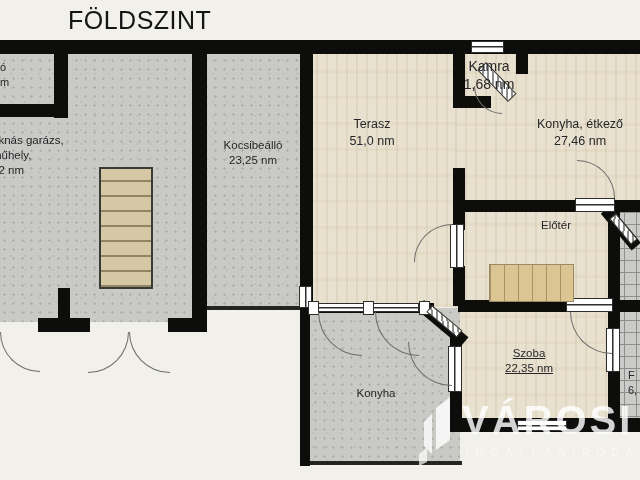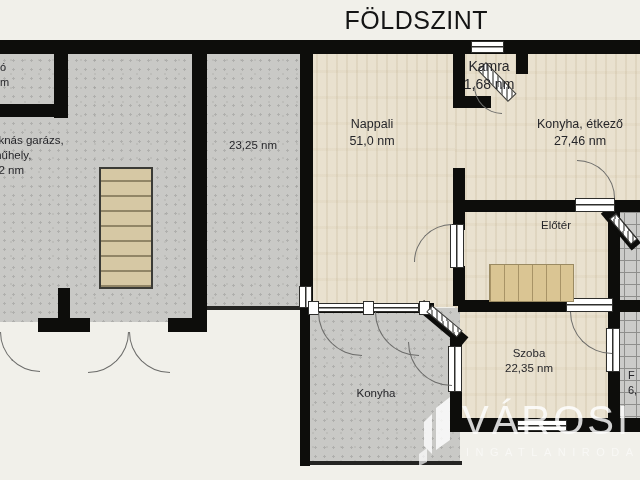--- a/index.html
+++ b/index.html
@@ -30,24 +30,24 @@
   .arc{position:absolute;border:0 solid #6b6b69;box-sizing:border-box;}
   .steps-h{position:absolute;background-color:#d6c8a4;
     background-image:repeating-linear-gradient(0deg,rgba(88,78,52,.55) 0,rgba(88,78,52,.55) 2px,transparent 2px,transparent 15px);
     border:2px solid #3b3b36;box-sizing:border-box;}
   .steps-v{position:absolute;background-color:#dac593;
     background-image:repeating-linear-gradient(90deg,rgba(118,98,58,.5) 0,rgba(118,98,58,.5) 1.5px,transparent 1.5px,transparent 14px);
     border:1px solid #9a8a62;box-sizing:border-box;}
   .lbl{position:absolute;text-align:center;font-size:11.5px;line-height:1.32;color:#26262a;}
   .lbl-big{font-size:12.5px;}
   .lbl-left{text-align:left;}
-  #title{position:absolute;left:68px;top:6px;width:420px;text-align:right;
+  #title{position:absolute;left:68px;top:6px;width:420px;text-align:left;
     font-size:25px;letter-spacing:.5px;color:#141414;}
   #wm{position:absolute;left:410px;top:392px;width:240px;height:82px;pointer-events:none;}
-  #wm-brand{position:absolute;left:52px;top:6px;font-size:40px;font-weight:normal;
+  #wm-brand{position:absolute;left:52px;top:6px;font-size:40px;font-weight:bold;
     letter-spacing:3px;color:rgba(255,255,255,.82);white-space:nowrap;}
   #wm-sub{position:absolute;left:56px;top:54px;font-size:11px;letter-spacing:6.5px;
     color:rgba(255,255,255,.55);white-space:nowrap;}
 </style>
 </head>
 <body>
 
 <div id="stage">
 
   <div id="title">FÖLDSZINT</div>
@@ -126,38 +126,39 @@
   <div class="lbl lbl-left" style="left:-6px;top:60px;width:40px;font-size:11px;">
     <div>dó</div>
     <div>nm</div>
   </div>
   <div class="lbl lbl-left" style="left:-8px;top:133px;width:130px;">
     <div>aknás garázs,</div>
     <div>műhely,</div>
     <div>52 nm</div>
   </div>
   <div class="lbl" style="left:203px;top:138px;width:100px;">
+    <div>Kocsibeálló</div>
     <div>23,25 nm</div>
   </div>
   <div class="lbl lbl-big" style="left:312px;top:116px;width:120px;">
-    <div>Nappali</div>
+    <div>Terasz</div>
     <div>51,0 nm</div>
   </div>
   <div class="lbl" style="left:454px;top:57px;width:70px;font-size:14px;">
     <div>Kamra</div>
     <div>1,68 nm</div>
   </div>
   <div class="lbl lbl-big" style="left:510px;top:116px;width:140px;">
     <div>Konyha, étkező</div>
     <div>27,46 nm</div>
   </div>
   <div class="lbl" style="left:486px;top:218px;width:140px;">
     <div>Előtér</div>
   </div>
-  <div class="lbl" style="left:469px;top:346px;width:120px;">
+  <div class="lbl" style="left:469px;top:346px;width:120px;text-decoration:underline;">
     <div>Szoba</div>
     <div>22,35 nm</div>
   </div>
   <div class="lbl lbl-left" style="left:628px;top:368px;width:30px;font-size:11px;">
     <div>F</div>
     <div>6,</div>
   </div>
   <div class="lbl" style="left:316px;top:386px;width:120px;">
     <div>Konyha</div>
   </div>

